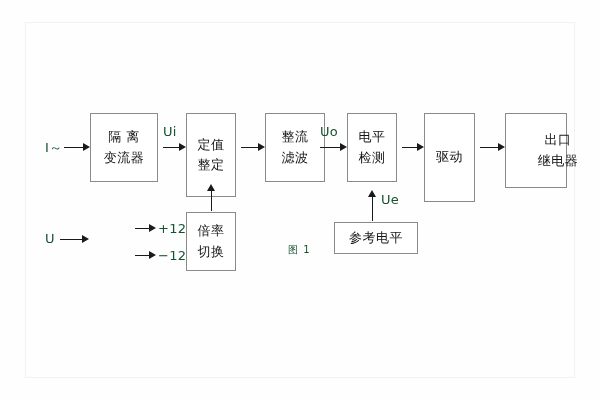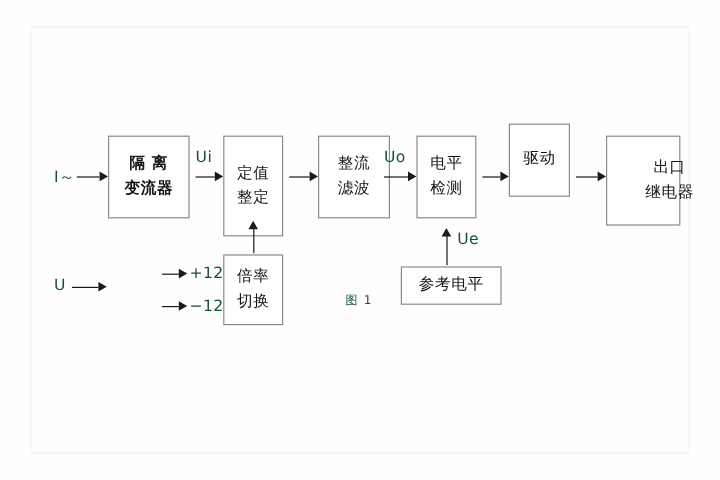--- a/index.html
+++ b/index.html
@@ -51,25 +51,25 @@
   }
   .block .ln {
     display: block;
     white-space: nowrap;
   }
   .block.one-line {
     justify-content: center;
   }
 
   
-  #blk-isolation      { left: 90px;  top: 113px; width: 68px;  height: 69px; font-weight: bold; }
+  #blk-isolation      { left: 90px;  top: 113px; width: 68px;  height: 69px; }
   #blk-setting        { left: 186px; top: 113px; width: 50px;  height: 84px; }
   #blk-rectifier      { left: 265px; top: 113px; width: 60px;  height: 69px; }
   #blk-level-detect   { left: 347px; top: 113px; width: 50px;  height: 69px; }
-  #blk-drive          { left: 424px; top: 103px; width: 51px;  height: 61px; align-items: center; }
+  #blk-drive          { left: 424px; top: 113px; width: 51px;  height: 89px; align-items: center; }
   #blk-output-relay   { left: 505px; top: 113px; width: 62px;  height: 75px; padding-left: 44px; }
   #blk-power          { left: 90px;  top: 213px; width: 45px;  height: 59px; }
   #blk-multiplier     { left: 186px; top: 212px; width: 50px;  height: 59px; }
   #blk-reference      { left: 334px; top: 222px; width: 84px;  height: 32px; }
 
   
   .label {
     position: absolute;
     color: #14532d;
     font-size: 13px;

